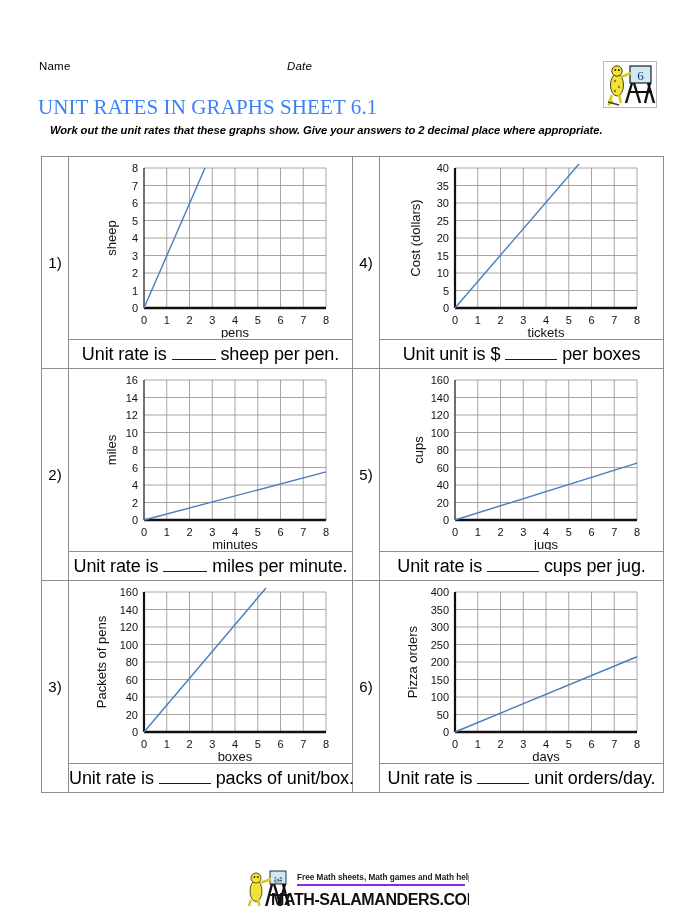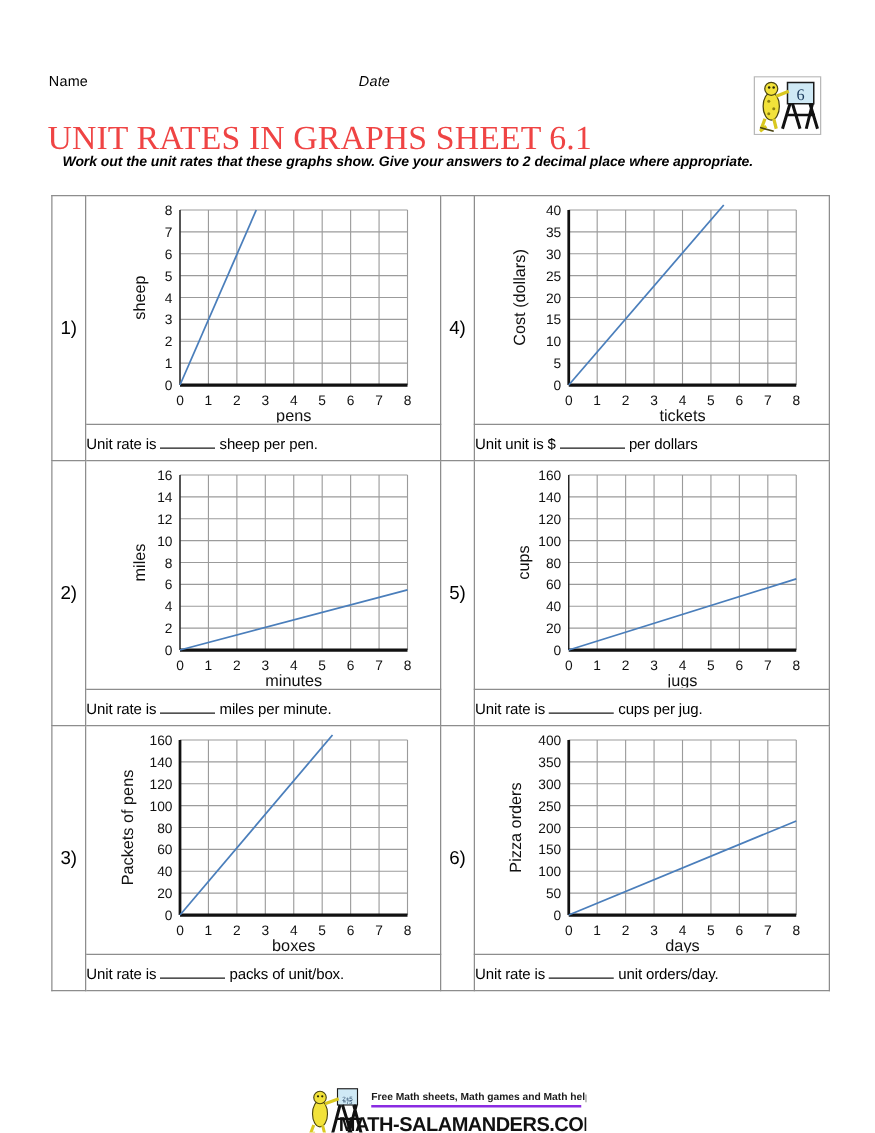--- a/index.html
+++ b/index.html
@@ -42,22 +42,22 @@
     left: 248px; top: 0;
     font-size: 11.5px;
     letter-spacing: .2px;
     font-style: italic;
   }
   .hdr-title {
     position: absolute;
     left: 38px;
     top: 75px;
     font-family: "Liberation Serif", serif;
-    font-size: 27px;
-    color: #ef4444;
+    font-size: 21px;
+    color: #3b82f6;
     letter-spacing: .1px;
     white-space: nowrap;
   }
   .hdr-sub {
     position: absolute;
     left: 50px;
     top: 104px;
     font-size: 11.2px;
     font-style: italic;
     font-weight: bold;
@@ -98,21 +98,22 @@
     font-size: 15px;
     font-weight: 500;
   }
   td.graph-cell {
     width: 283px;
     height: 182px;
     text-align: center;
   }
   td.ans-cell {
     height: 28px;
-    font-size: 12px;
+    text-align: center;
+    font-size: 18px;
     letter-spacing: -.1px;
     white-space: nowrap;
   }
   .ans-blank {
     display: inline-block;
     border-bottom: 1px solid #1a1a1a;
     height: 11px;
     vertical-align: baseline;
   }
 
@@ -285,21 +286,21 @@
       </tr>
       <tr>
         <td class="ans-cell">
           <span>Unit rate is</span>
           <span class="ans-blank" style="width:44px"></span>
           <span>sheep per pen.</span>
         </td>
         <td class="ans-cell">
           <span>Unit unit is $</span>
           <span class="ans-blank" style="width:52px"></span>
-          <span>per dollars</span>
+          <span>per boxes</span>
         </td>
       </tr>
 
       <tr>
         <td class="num-cell" rowspan="2">2)</td>
         <td class="graph-cell">
           <div class="figure">
             <svg width="270" height="180" viewBox="0 0 270 180">
               <g stroke="#9b9b9b" stroke-width="0.9">
                 <line x1="68" y1="10" x2="250" y2="10"></line>

